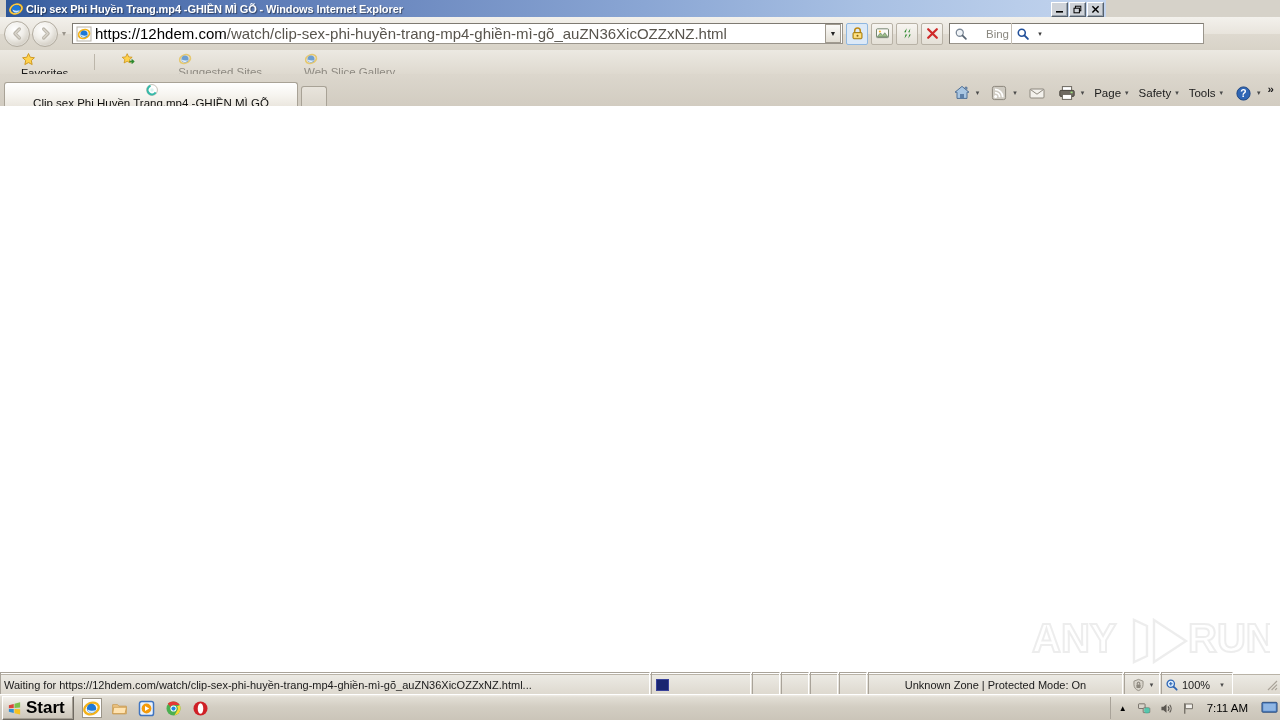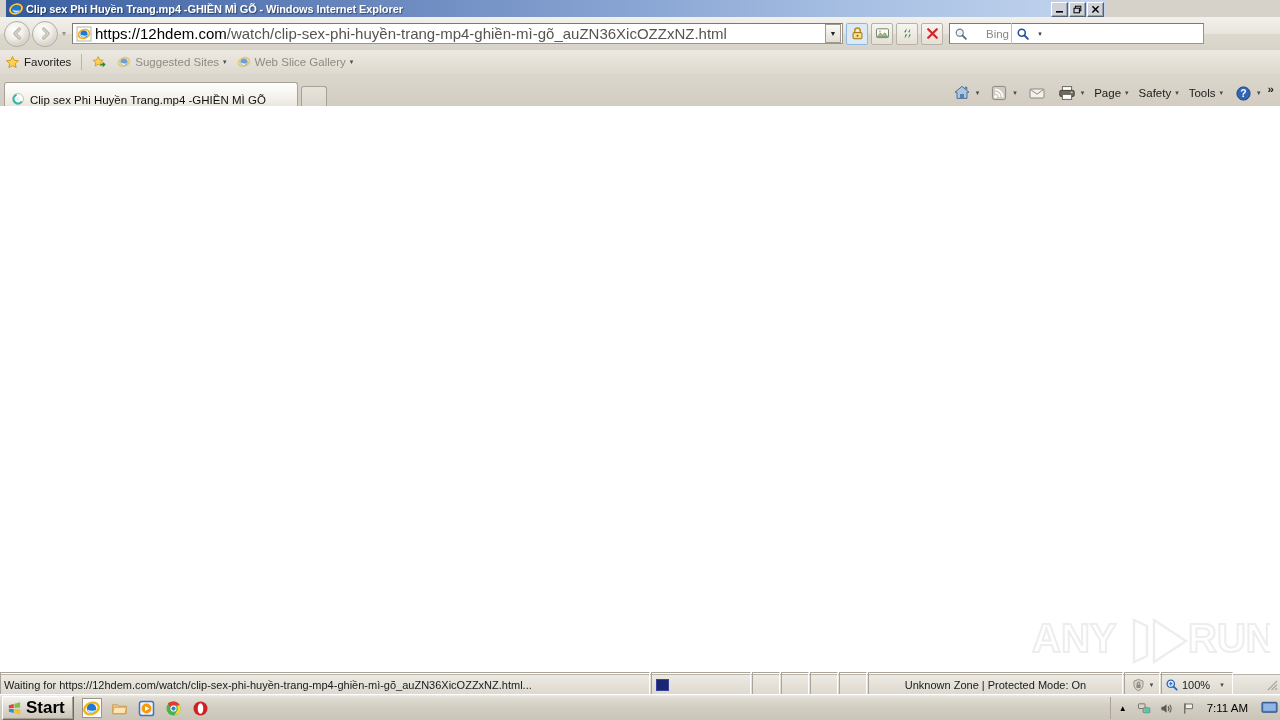--- a/index.html
+++ b/index.html
@@ -91,37 +91,37 @@
   }
   .search-godrop { width: 12px; text-align: center; color: #3b3b3b; font-size: 7px; }
 
   
   .favbar {
     position: absolute; left: 0; top: 50px; width: 1280px; height: 24px;
     background: linear-gradient(to bottom,#ece9e2,#ded9cf);
     border-bottom: 1px solid #bdb7ab;
     display: flex; align-items: center; font-size: 11.5px; color: #1a1a1a;
   }
-  .fav-item { display: flex; align-items: center; height: 20px; padding: 0 5px; white-space: nowrap; }
+  .fav-item { display: flex; align-items: flex-start; height: 20px; padding: 0 21px; white-space: nowrap; flex-direction: column; }
   .fav-sep { width: 1px; height: 16px; background: #bcb6aa; margin: 0 5px; }
   .fav-dim { color: #8e8a82; }
   .caret { font-size: 7px; margin-left: 4px; color: #4a4a4a; }
 
   
   .tabrow {
     position: absolute; left: 0; top: 74px; width: 1280px; height: 32px;
     background: linear-gradient(to bottom,#dcd7cd,#d2ccc1);
     display: flex; align-items: flex-end;
   }
   .tab {
     margin-left: 4px; width: 294px; height: 24px;
     background: linear-gradient(to bottom,#ffffff 0%,#f6f4ef 55%,#ebe7df 100%);
     border: 1px solid #a8a296; border-bottom: none;
     border-radius: 3px 3px 0 0;
-    display: flex; align-items: flex-end; box-sizing: border-box;
+    display: flex; align-items: center; box-sizing: border-box; flex-direction: column;
   }
   .tab-icon { width: 14px; height: 14px; margin: 0 5px 0 6px; flex: 0 0 auto; position: relative; }
   .tab-label { font-size: 11.5px; color: #10100f; white-space: nowrap; overflow: hidden; }
   .newtab {
     margin-left: 3px; width: 26px; height: 20px;
     background: linear-gradient(to bottom,#e8e4dc,#dcd7cd);
     border: 1px solid #a8a296; border-bottom: none; border-radius: 3px 3px 0 0;
     box-sizing: border-box;
   }
   .cmdbar {

